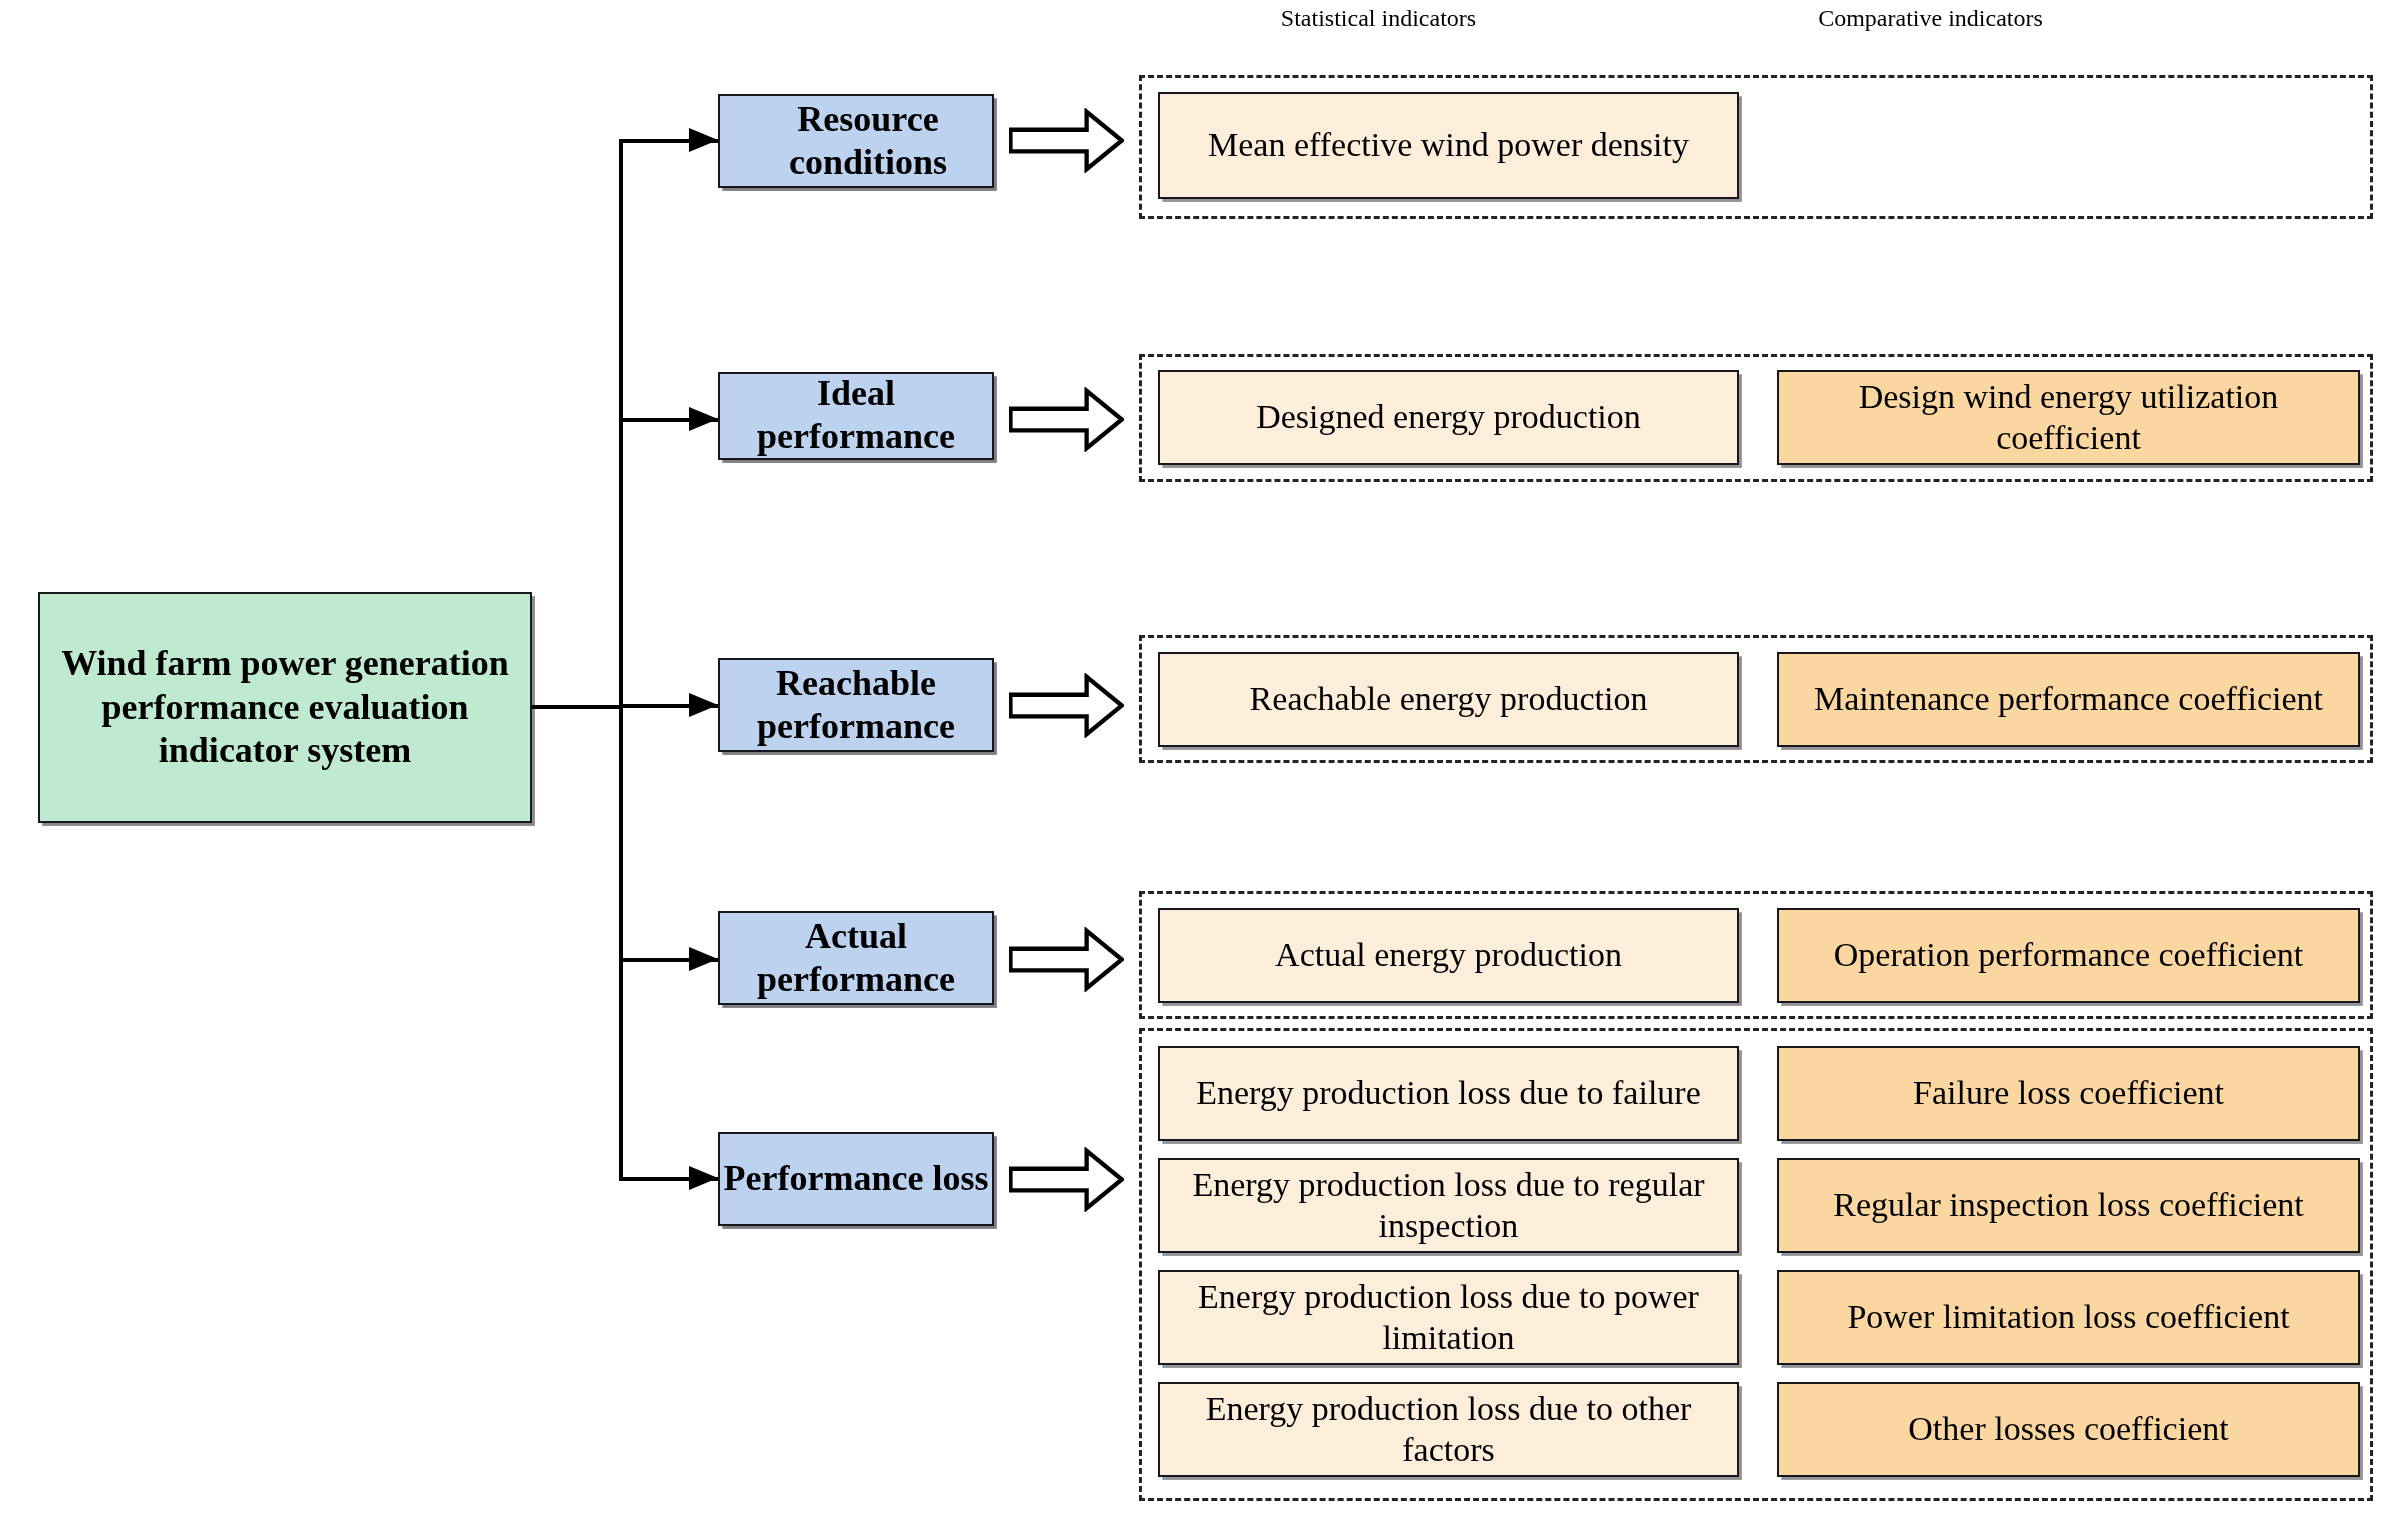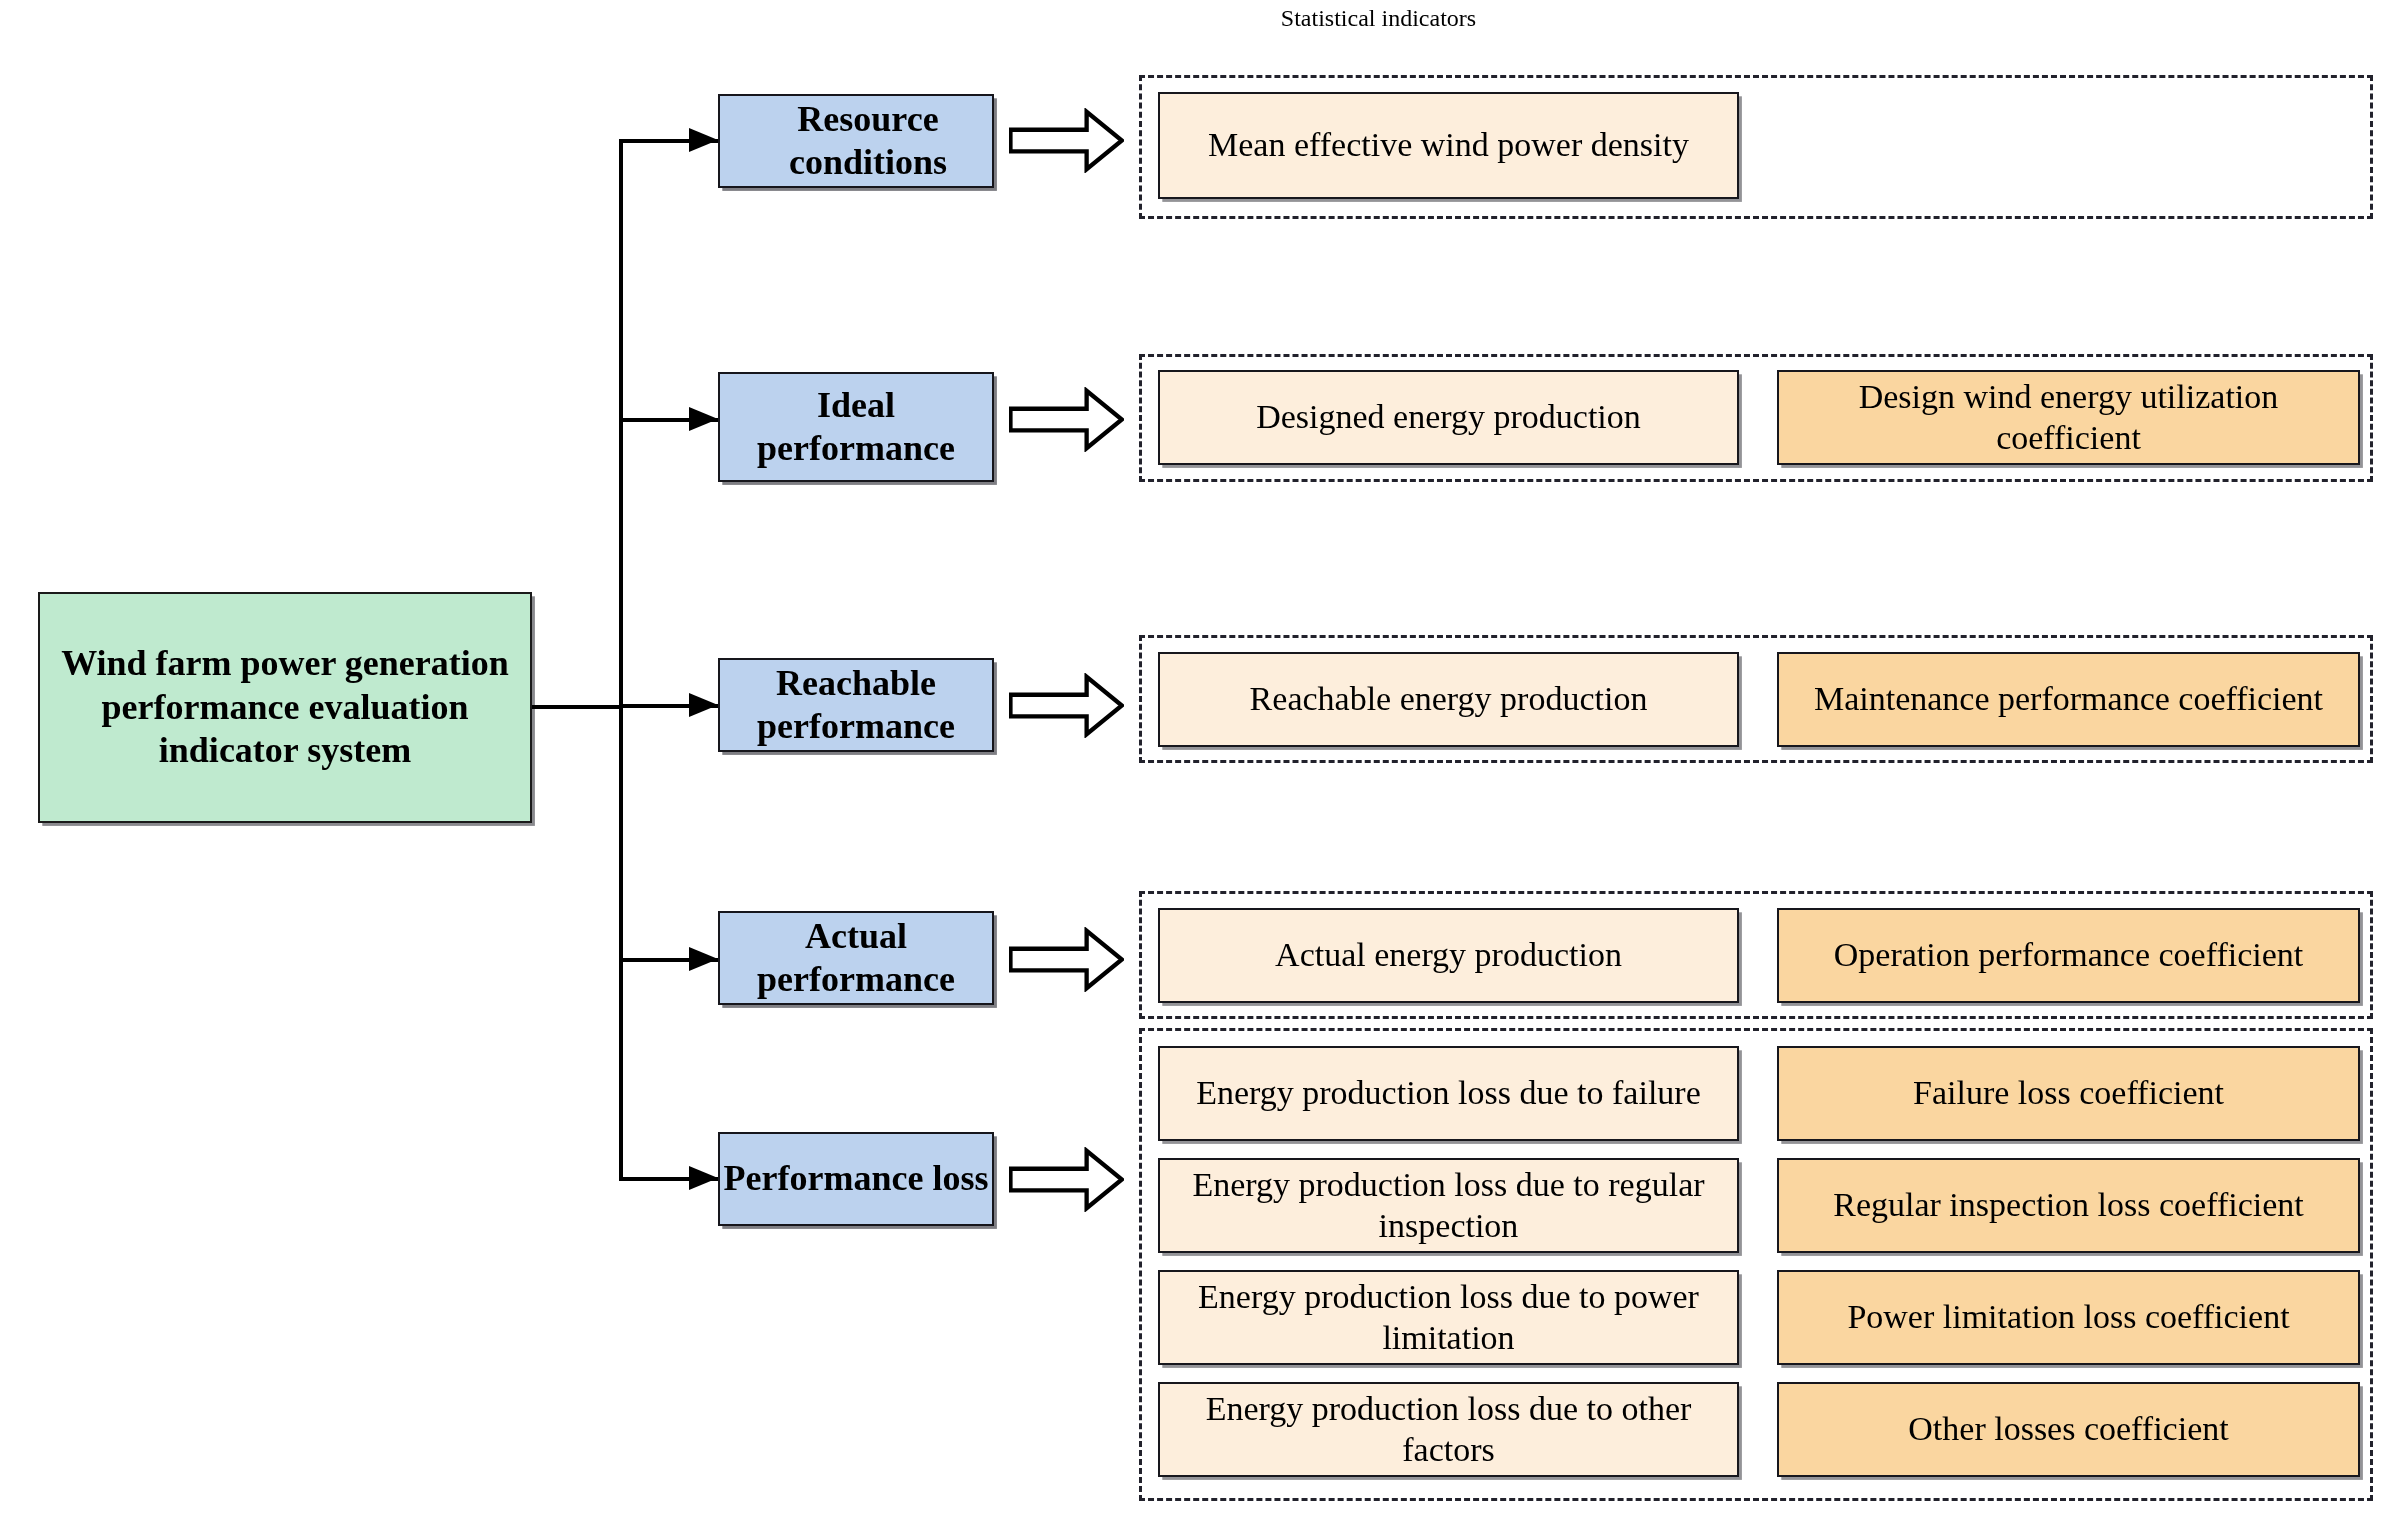--- a/index.html
+++ b/index.html
@@ -104,20 +104,21 @@
   
   .block-arrow svg { display: block; }
 </style>
 </head>
 <body>
 
 <div id="stage">
 
   <div class="abs col-header" style="left:1162px; top:5.8px; width:433px;">Statistical indicators</div>
 
+  <div class="abs col-header" style="left:1667px; top:5.8px; width:527px;">Comparative indicators</div>
 
   <div class="abs root-node" style="left:38px; top:592px; width:494px; height:231px; padding:0 19px;">
     <span>Wind farm power generation performance evaluation indicator system</span>
   </div>
 
   <div class="abs conn-h" style="left:532px; top:705px; width:91px;"></div>
 
   <div class="abs conn-v" style="left:619px; top:141px; height:1039px;"></div>
 
   <div class="abs conn-h" style="left:619px; top:139px; width:101px;"></div>
@@ -132,21 +133,21 @@
   <div class="abs conn-h" style="left:619px; top:958px; width:101px;"></div>
   <div class="abs arrowhead" style="left:689px; top:947px;"></div>
 
   <div class="abs conn-h" style="left:619px; top:1177px; width:101px;"></div>
   <div class="abs arrowhead" style="left:689px; top:1166px;"></div>
 
   <div class="abs cat-node" style="left:718px; top:94px; width:276px; height:94px;padding-left:24px;">
     <span>Resource conditions</span>
   </div>
 
-  <div class="abs cat-node" style="left:718px; top:372px; width:276px; height:110px;">
+  <div class="abs cat-node" style="left:718px; top:372px; width:276px; height:88px;align-items:flex-end;">
     <span>Ideal performance</span>
   </div>
 
   <div class="abs cat-node" style="left:718px; top:658px; width:276px; height:94px;">
     <span>Reachable performance</span>
   </div>
 
   <div class="abs cat-node" style="left:718px; top:911px; width:276px; height:94px;">
     <span>Actual performance</span>
   </div>

